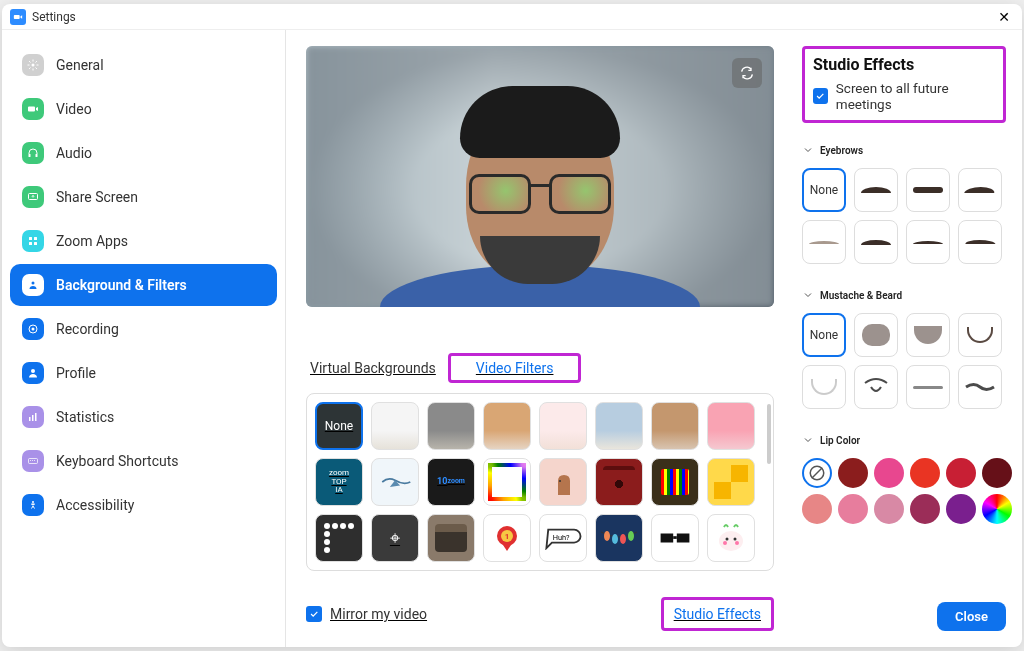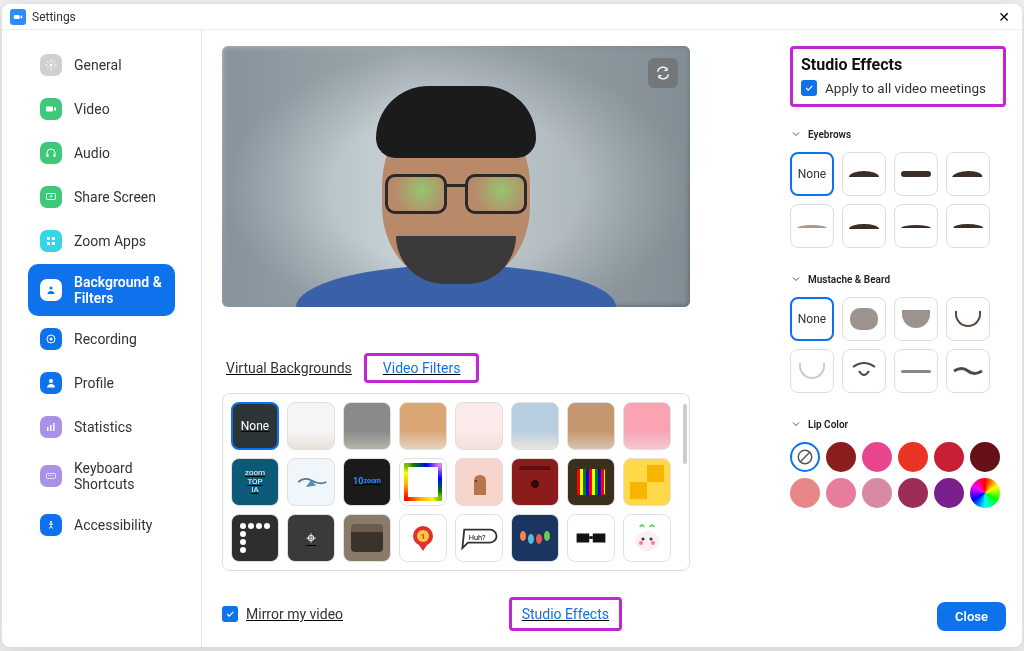--- a/index.html
+++ b/index.html
@@ -4,21 +4,21 @@
 <style>
 * { margin: 0; padding: 0; box-sizing: border-box; font-family: -apple-system, BlinkMacSystemFont, "Segoe UI", Roboto, sans-serif; }
 body { background: #f0f0f0; width: 1024px; height: 651px; overflow: hidden; }
 .window { width: 1020px; height: 643px; margin: 4px 2px; background: white; border-radius: 8px; box-shadow: 0 4px 20px rgba(0,0,0,0.15); display: flex; flex-direction: column; overflow: hidden; }
 .titlebar { height: 26px; display: flex; align-items: center; padding: 0 8px; border-bottom: 1px solid #eee; }
 .titlebar-icon { width: 16px; height: 16px; background: #2D8CFF; border-radius: 3px; display: flex; align-items: center; justify-content: center; margin-right: 6px; }
 .titlebar-icon svg { width: 10px; height: 10px; fill: white; }
 .titlebar-title { font-size: 12px; color: #333; }
 .titlebar-close { margin-left: auto; width: 20px; height: 20px; display: flex; align-items: center; justify-content: center; cursor: pointer; font-size: 14px; }
 .body { flex: 1; display: flex; overflow: hidden; }
-.sidebar { width: 200px; border-right: 1px solid #e5e5e5; padding: 14px 26px; overflow-y: auto; }
+.sidebar { width: 284px; border-right: 1px solid #e5e5e5; padding: 14px 8px; overflow-y: auto; }
 .sidebar-item { display: flex; align-items: center; padding: 10px 12px; border-radius: 10px; cursor: pointer; margin-bottom: 2px; }
 .sidebar-item .side-icon { width: 22px; height: 22px; border-radius: 7px; display: flex; align-items: center; justify-content: center; margin-right: 12px; flex-shrink: 0; }
 .sidebar-item .side-icon svg { width: 12px; height: 12px; fill: white; }
 .sidebar-item .label { font-size: 14px; color: #333; }
 .sidebar-item.active { background: #0E72ED; }
 .sidebar-item.active .label { color: white; font-weight: 600; }
 .sidebar-item.active .side-icon svg { fill: #0E72ED; }
 .bg-gray { background: #d0d0d0; }
 .bg-green { background: #3EC97A; }
 .bg-blue { background: #0E72ED; }
@@ -37,27 +37,27 @@
 .lens.left-l { left: 4px; }
 .lens.right-l { right: 4px; }
 .bridge { position: absolute; top: 10px; left: 66px; width: 18px; height: 3px; background: #2a2a2a; }
 .beard { position: absolute; left: 50%; top: 190px; transform: translateX(-50%); width: 120px; height: 48px; background: #3a3a3a; border-radius: 0 0 55px 55px; z-index: 2; }
 .neck { position: absolute; left: 50%; top: 228px; transform: translateX(-50%); width: 60px; height: 32px; background: #a97c5d; }
 .shirt { position: absolute; left: 50%; bottom: 0; transform: translateX(-50%); width: 320px; height: 42px; background: #3a61a8; border-radius: 50% 50% 0 0 / 100% 100% 0 0; z-index: 1; }
 .rotate-btn { position: absolute; top: 12px; right: 12px; width: 30px; height: 30px; background: rgba(100,100,100,0.55); border-radius: 6px; display: flex; align-items: center; justify-content: center; }
 .rotate-btn svg { width: 16px; height: 16px; stroke: white; fill: none; stroke-width: 2; }
 .tabs { display: flex; margin-top: 46px; gap: 8px; align-items: center; }
 .tab { font-size: 14px; padding: 4px 4px; color: #333; cursor: pointer; }
-.tab.highlight { color: #0E72ED; border: 3px solid #C026D3; border-radius: 4px; padding: 4px 16px; text-align: center; }
+.tab.highlight { color: #0E72ED; border: 3px solid #C026D3; border-radius: 4px; padding: 4px 25px; text-align: center; }
 .filter-grid-wrap { margin-top: 10px; width: 468px; height: 180px; border: 1px solid #ddd; border-radius: 8px; padding: 8px; overflow-y: auto; position: relative; }
 .filter-grid { display: grid; grid-template-columns: repeat(8, 48px); gap: 8px; }
 .filter-item { width: 48px; height: 48px; border-radius: 8px; border: 1px solid #e0e0e0; display: flex; align-items: center; justify-content: center; font-size: 10px; overflow: hidden; position: relative; cursor: pointer; }
 .filter-item.selected { border: 2px solid #0E72ED; }
 .filter-none { background: #2d3436; color: white; font-size: 12px; }
-.mirror-row { display: flex; align-items: center; margin-top: 26px; justify-content: space-between; width: 400px; }
+.mirror-row { display: flex; align-items: center; margin-top: 26px; justify-content: space-between; width: 468px; }
 .checkbox-row { display: flex; align-items: center; gap: 8px; }
 .checkbox { width: 16px; height: 16px; background: #0E72ED; border-radius: 3px; display: flex; align-items: center; justify-content: center; }
 .checkbox svg { width: 10px; height: 10px; stroke: white; fill: none; stroke-width: 3; }
 .mirror-row .label { font-size: 14px; color: #333; }
 .studio-link { color: #0E72ED; font-size: 14px; border: 3px solid #C026D3; padding: 6px 10px; border-radius: 4px; cursor: pointer; }
 .effects-panel { width: 240px; padding: 16px 16px 16px 8px; display: flex; flex-direction: column; overflow-y: auto; }
 .effects-header { border: 3px solid #C026D3; padding: 6px 8px 8px 8px; border-radius: 4px; margin-bottom: 10px; }
 .effects-title { font-weight: 700; font-size: 16px; color: #111; margin-bottom: 6px; }
 .apply-row { display: flex; align-items: center; gap: 8px; }
 .apply-row .label { font-size: 13.5px; color: #333; }
@@ -345,21 +345,21 @@
 
       <div class="effects-panel">
         <div class="effects-header">
           <div class="effects-title">Studio Effects</div>
           <div class="apply-row">
             <div class="checkbox">
                 <svg viewBox="0 0 24 24">
                   <path d="M5 12l5 5L20 7"></path>
                 </svg>
               </div>
-            <span class="label">Apply to all video meetings</span>
+            <span class="label">Screen to all future meetings</span>
           </div>
         </div>
 
         <div class="section-header">
           <span class="chevron"><svg viewBox="0 0 24 24">
                 <path d="M6 9l6 6 6-6"></path>
               </svg></span>
           <span class="section-title">Eyebrows</span>
         </div>
         <div class="opt-grid">

